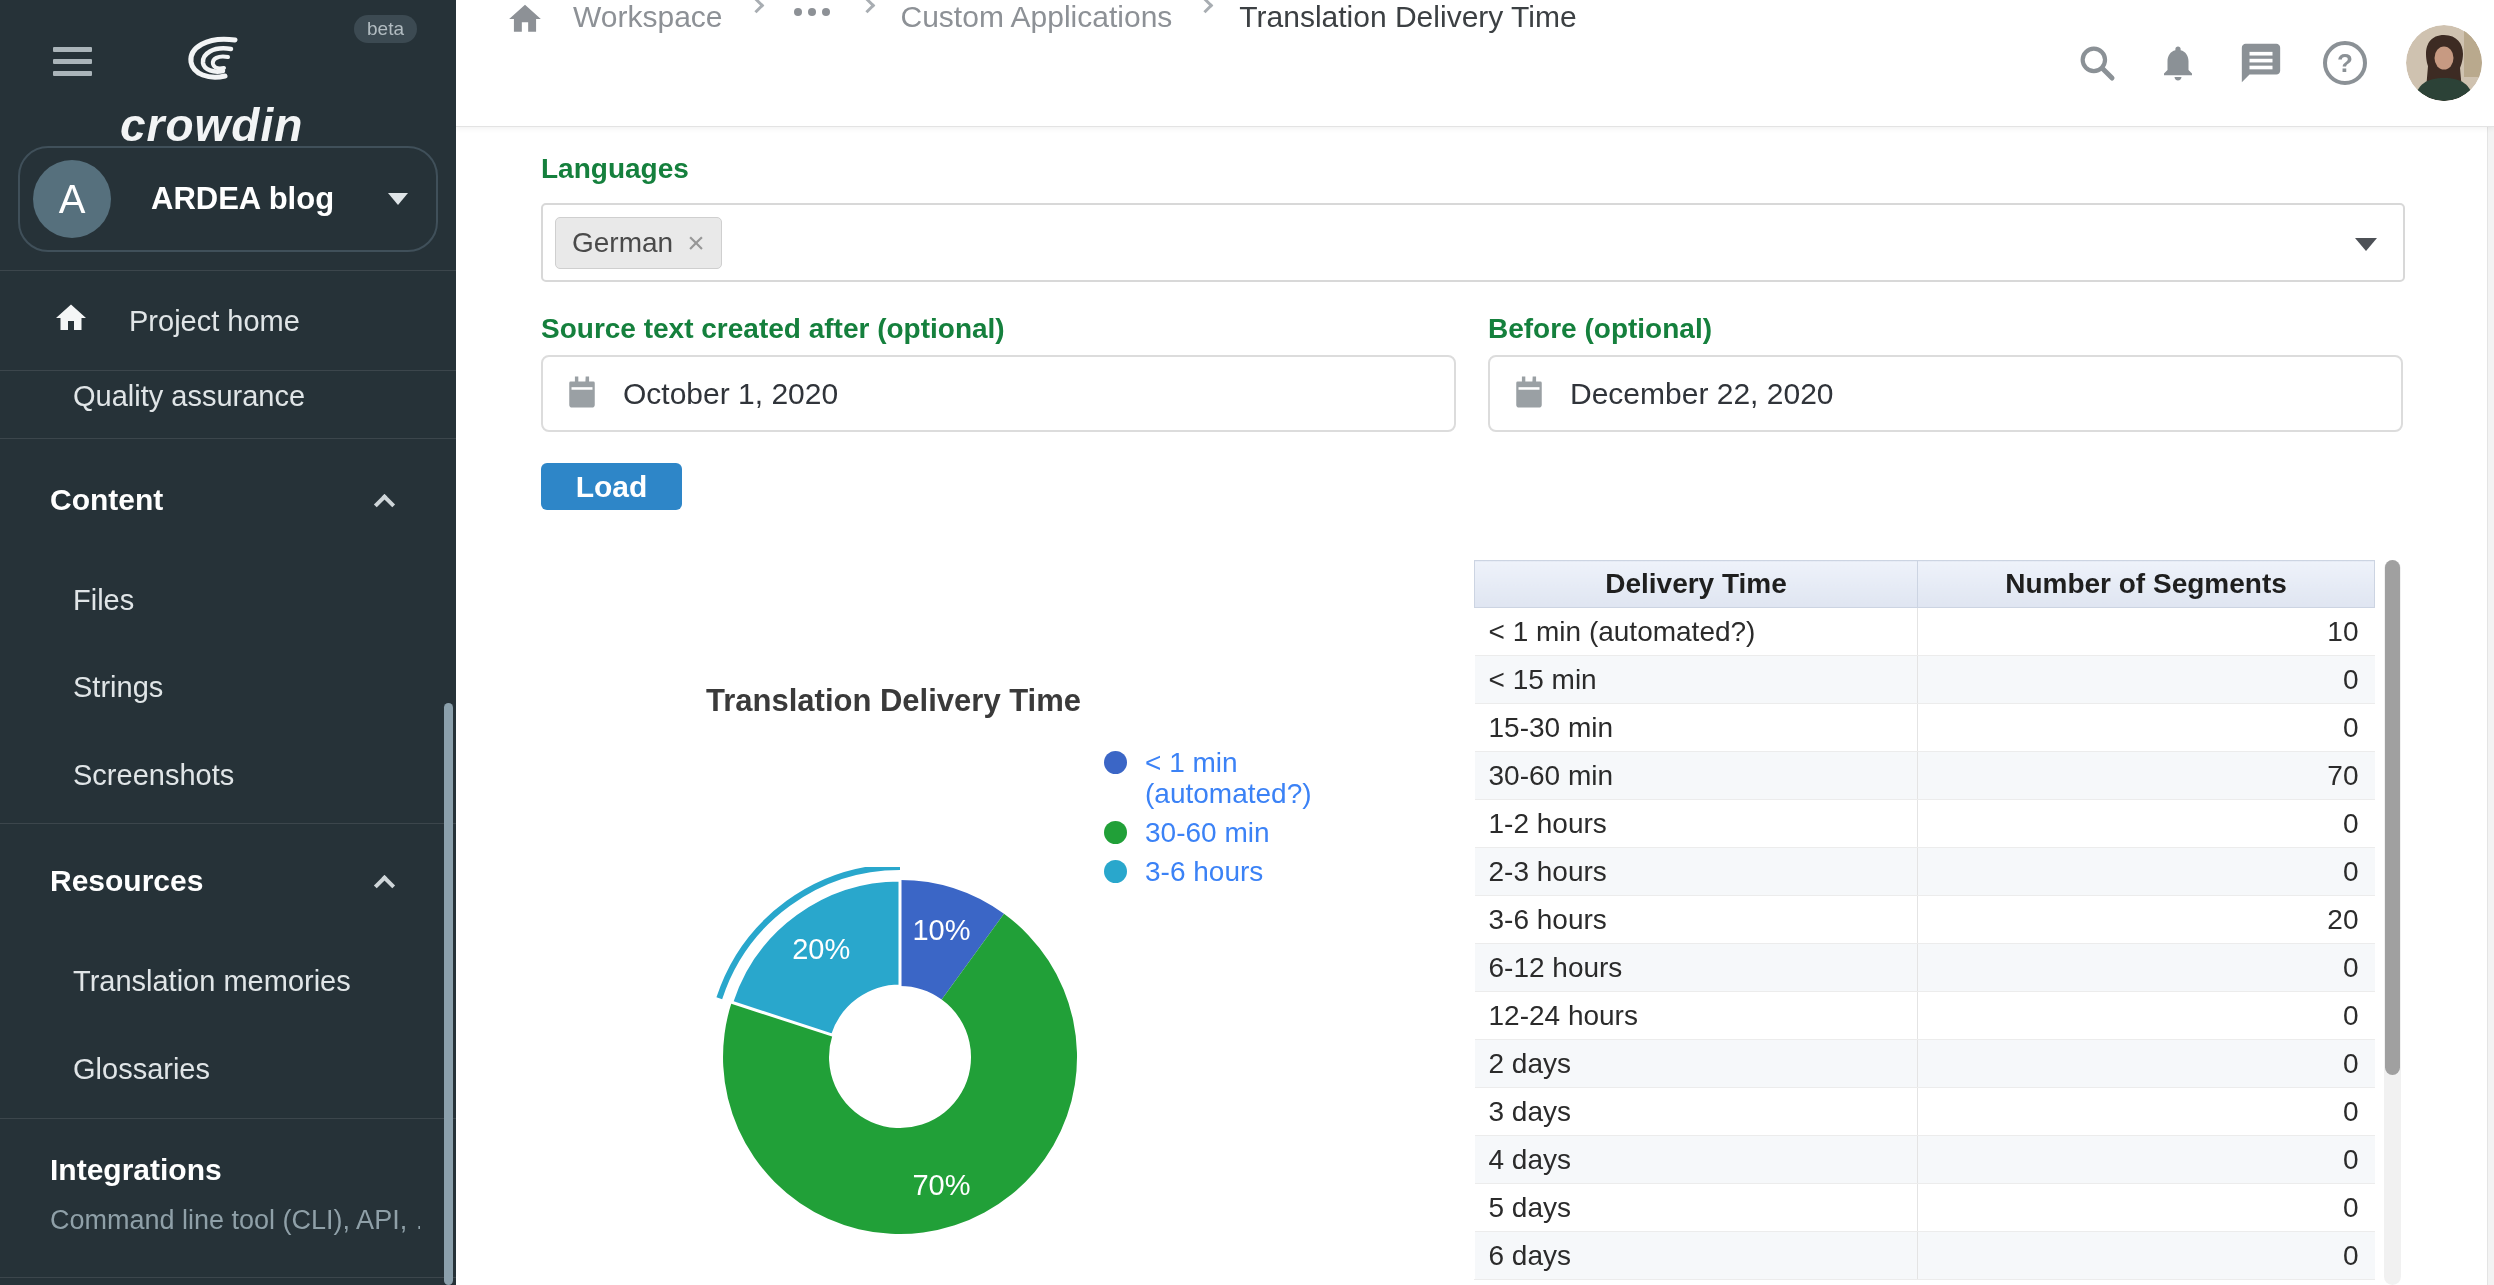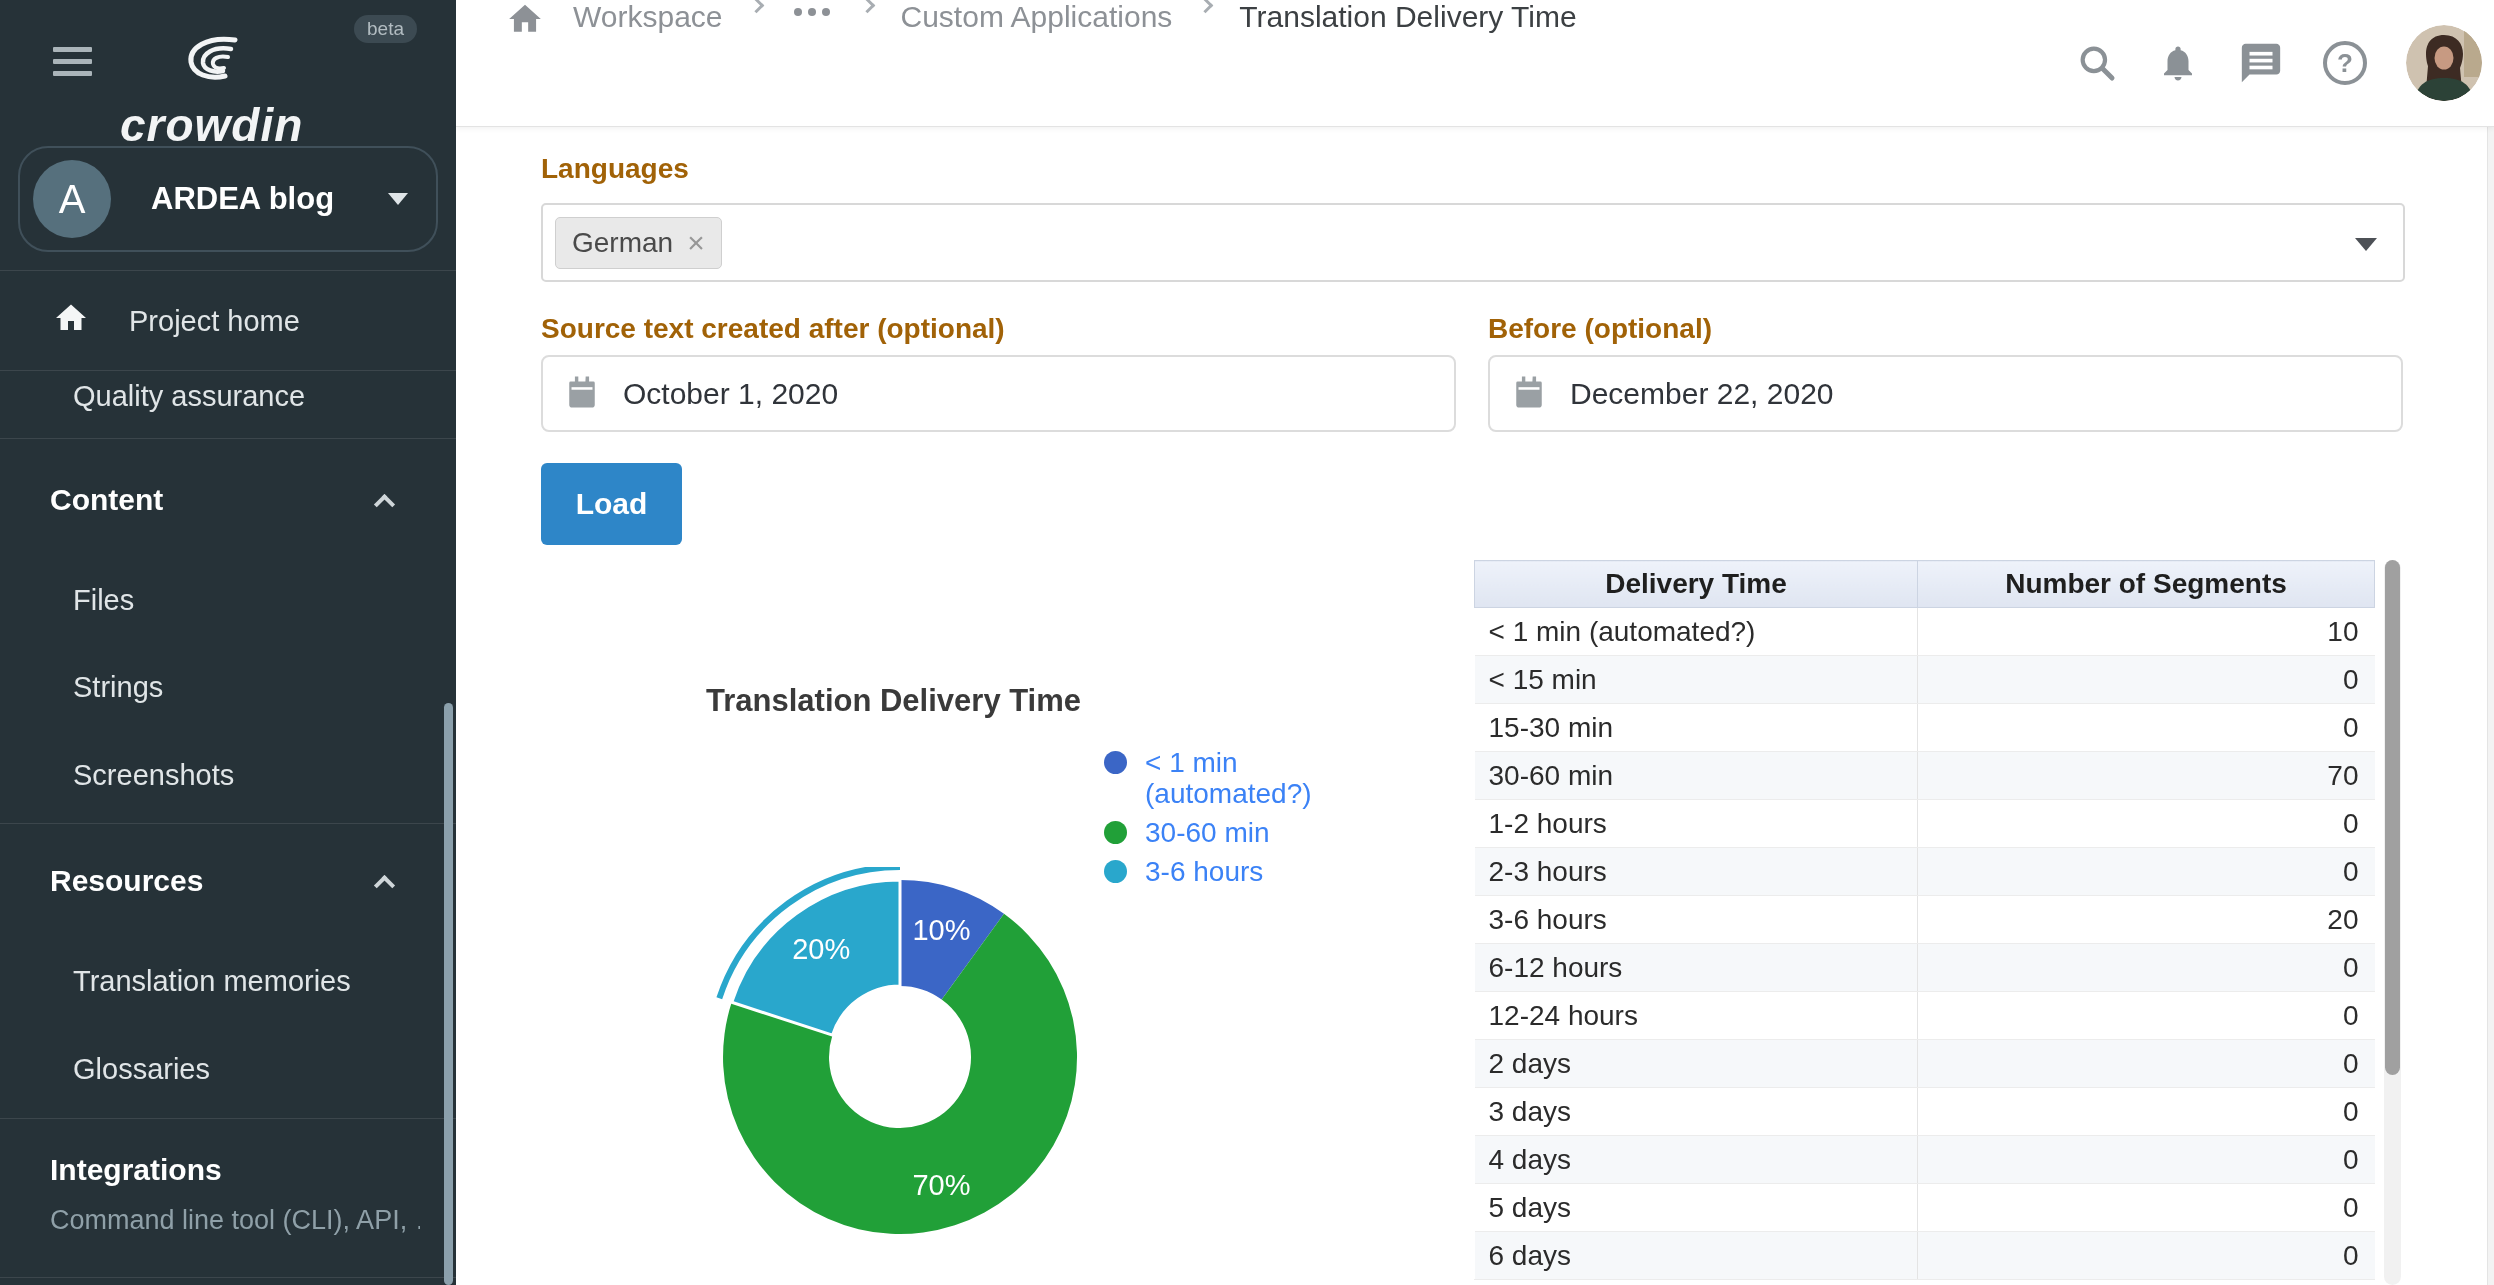--- a/index.html
+++ b/index.html
@@ -35,28 +35,28 @@
   .crumb-sep{width:11px;height:11px;border-top:3px solid #a8adb2;border-right:3px solid #a8adb2;transform:rotate(45deg);flex:0 0 auto;}
   .dots{display:flex;gap:6px;cursor:pointer;padding:8px 4px;}
   .dots i{width:8px;height:8px;border-radius:50%;background:#8d9196;}
   .top-icons{position:absolute;right:12px;top:0;height:100%;display:flex;align-items:center;gap:39px;}
   .tico{color:#8b9196;cursor:pointer;display:flex;align-items:center;}
   .help-circle{width:44px;height:44px;border:4px solid #8b9196;border-radius:50%;display:flex;align-items:center;justify-content:center;color:#8b9196;font-size:26px;font-weight:700;}
   .avatar{width:76px;height:76px;border-radius:50%;overflow:hidden;cursor:pointer;flex:0 0 auto;}
 
   
   .content{position:absolute;left:456px;top:127px;width:2038px;height:1158px;background:#fff;}
-  .flabel{position:absolute;font-size:28px;font-weight:700;color:#a16207;}
+  .flabel{position:absolute;font-size:28px;font-weight:700;color:#15803d;}
   .sel-lang{position:absolute;left:85px;top:76px;width:1864px;height:79px;background:#fff;border:2px solid #d8d8d8;border-radius:5px;display:flex;align-items:center;padding-left:12px;cursor:pointer;}
   .tag{height:52px;background:#e9e9e9;border:1px solid #cfcfcf;border-radius:5px;display:flex;align-items:center;padding:0 16px;font-size:28px;color:#4a4a4a;cursor:default;}
   .tag .x{margin-left:14px;color:#979797;font-size:30px;cursor:pointer;}
   .sel-caret{position:absolute;right:26px;top:33px;width:0;height:0;border-left:11px solid transparent;border-right:11px solid transparent;border-top:13px solid #4d5156;}
   .dinput{position:absolute;top:228px;width:915px;height:77px;background:#fff;border:2px solid #dcdcdc;border-radius:8px;display:flex;align-items:center;padding-left:22px;gap:24px;cursor:text;}
   .dinput .dtext{font-size:30px;color:#30343a;}
-  .btn-load{position:absolute;left:85px;top:336px;width:141px;height:82px;background:#2e86c8;border:none;border-radius:6px;color:#fff;font-size:30px;font-weight:700;font-family:"Liberation Sans",sans-serif;cursor:pointer;}
+  .btn-load{position:absolute;left:85px;top:336px;width:141px;height:47px;background:#2e86c8;border:none;border-radius:6px;color:#fff;font-size:30px;font-weight:700;font-family:"Liberation Sans",sans-serif;cursor:pointer;}
   .chart-title{position:absolute;left:250px;top:556px;font-size:31px;font-weight:700;color:#3a3a3a;}
   .donut{position:absolute;left:248px;top:740px;width:400px;height:400px;}
   .legend{position:absolute;left:648px;top:620px;}
   .legend-row{display:flex;align-items:flex-start;margin-bottom:8px;cursor:pointer;}
   .legend-dot{width:23px;height:23px;border-radius:50%;margin-top:4px;flex:0 0 auto;}
   .legend-text{margin-left:18px;font-size:28px;color:#3b82f6;line-height:31px;}
   .legend-line{display:block;}
 
   
   .gtable{position:absolute;left:1018px;top:433px;width:900px;border-collapse:collapse;table-layout:fixed;font-size:28px;color:#2b2b2b;}

